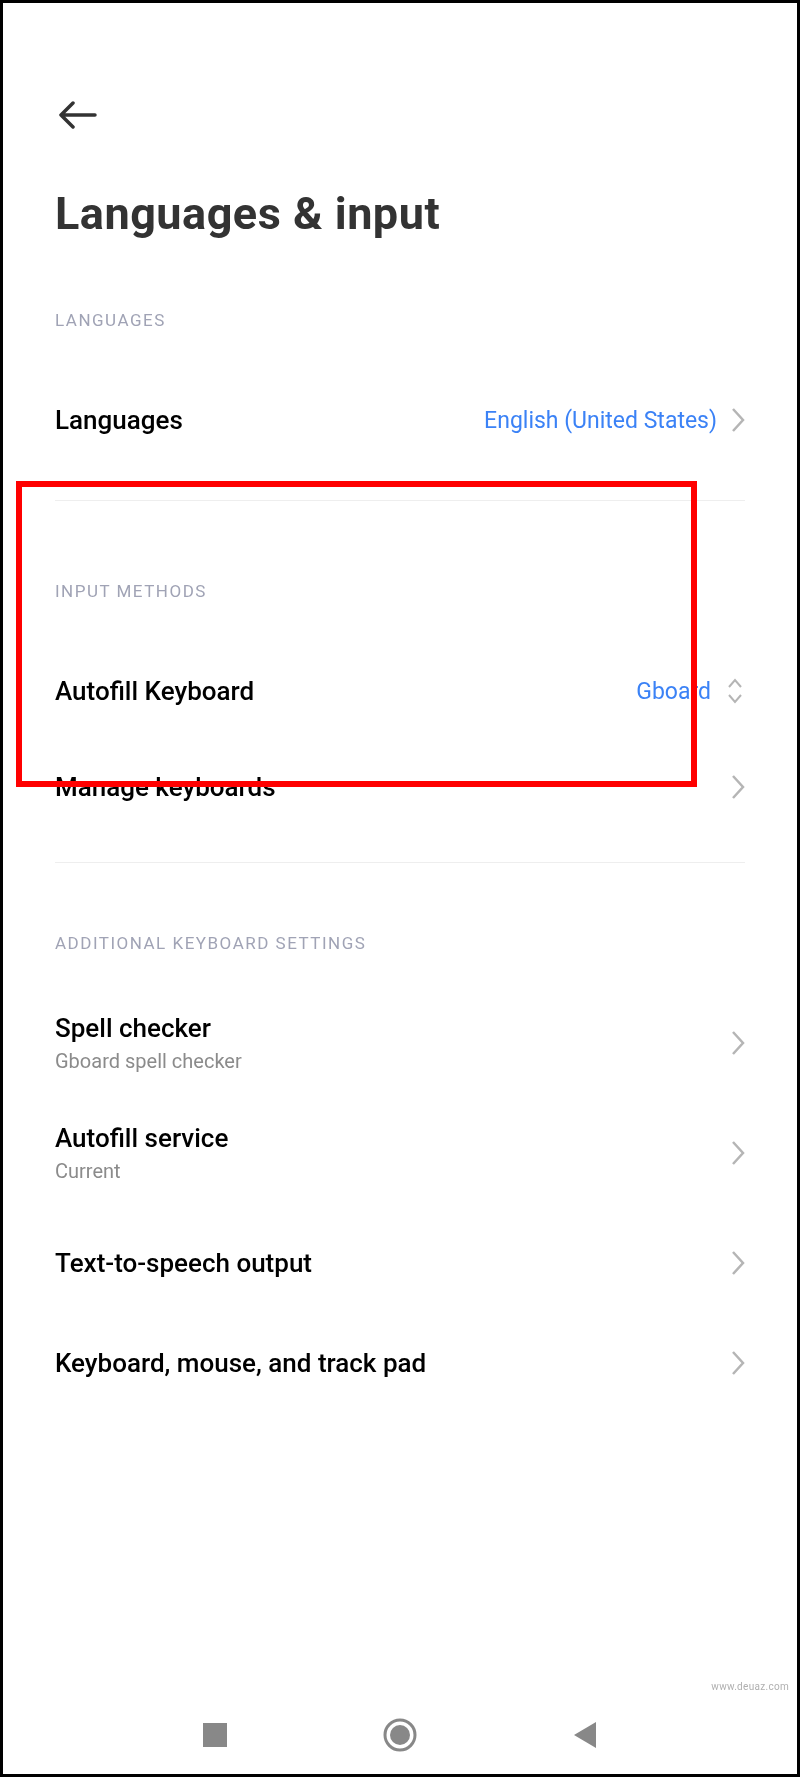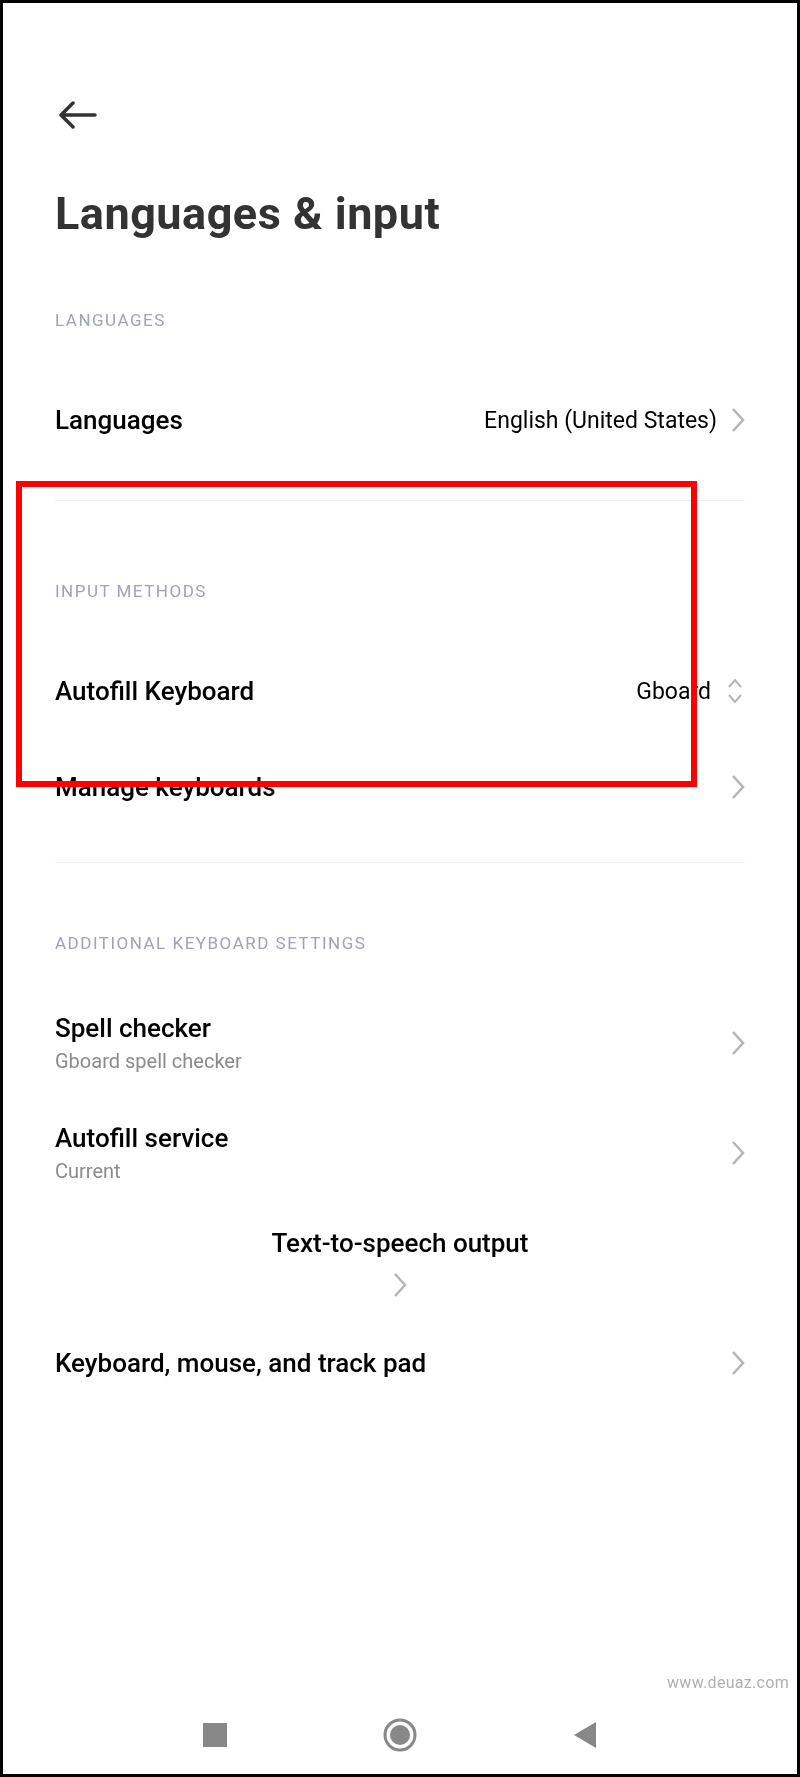--- a/index.html
+++ b/index.html
@@ -71,21 +71,21 @@
       margin-top: 6px;
       font-weight: 400;
     }
     .list-item-right {
       display: flex;
       align-items: center;
       gap: 14px;
     }
     .item-value {
       font-size: 23px;
-      color: #000000;
+      color: #3b82f6;
       font-weight: 400;
       margin-left: 27px;
     }
     .chevron-right {
       stroke: #b5b5b5;
       stroke-width: 2.5;
       fill: none;
     }
     .sort-icon {
       stroke: #b5b5b5;
@@ -123,21 +123,21 @@
       height: 60px;
       display: flex;
       align-items: center;
       justify-content: center;
       cursor: pointer;
     }
     .watermark {
       position: absolute;
       right: 8px;
       bottom: 82px;
-      font-size: 16px;
+      font-size: 10px;
       color: #b0b0b0;
       letter-spacing: 0.3px;
     }
     .section-input-methods {
       padding-top: 10px;
     }
   </style>
 </head>
 <body>
 
@@ -215,21 +215,21 @@
       <span class="item-title">Autofill service</span>
       <span class="item-subtitle">Current</span>
     </div>
     <div class="list-item-right">
       <svg width="14" height="26" viewBox="0 0 14 26" class="chevron-right">
         <path d="M 2 2 L 12 13 L 2 24"></path>
       </svg>
     </div>
   </div>
 
-  <div class="list-item" style="margin-top:20px;flex-direction:column;">
+  <div class="list-item" style="margin-top:20px;">
     <div class="list-item-left">
       <span class="item-title">Text-to-speech output</span>
     </div>
     <div class="list-item-right">
       <svg width="14" height="26" viewBox="0 0 14 26" class="chevron-right">
         <path d="M 2 2 L 12 13 L 2 24"></path>
       </svg>
     </div>
   </div>
 

